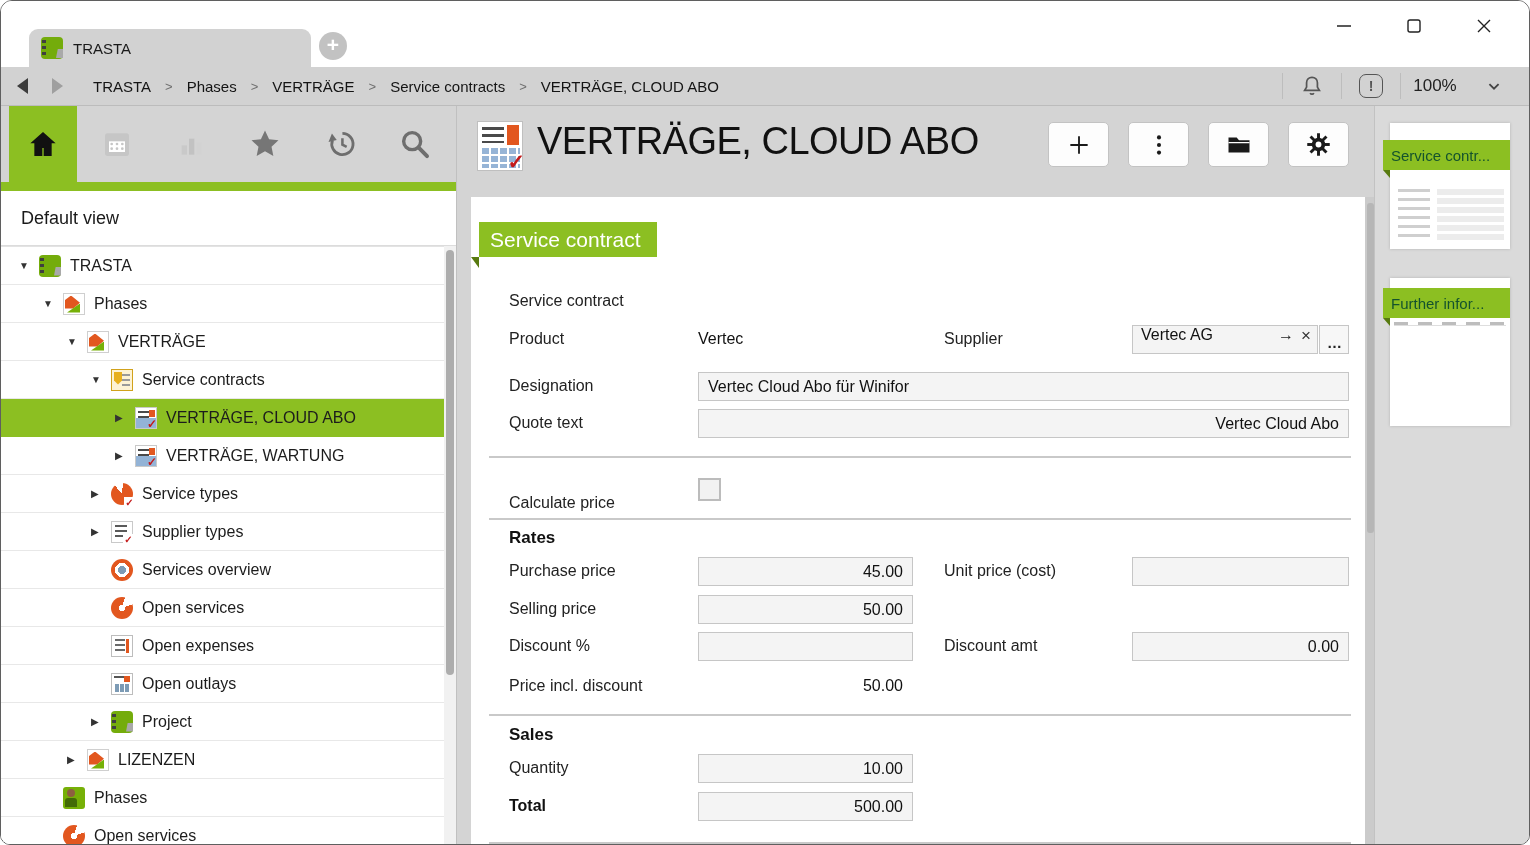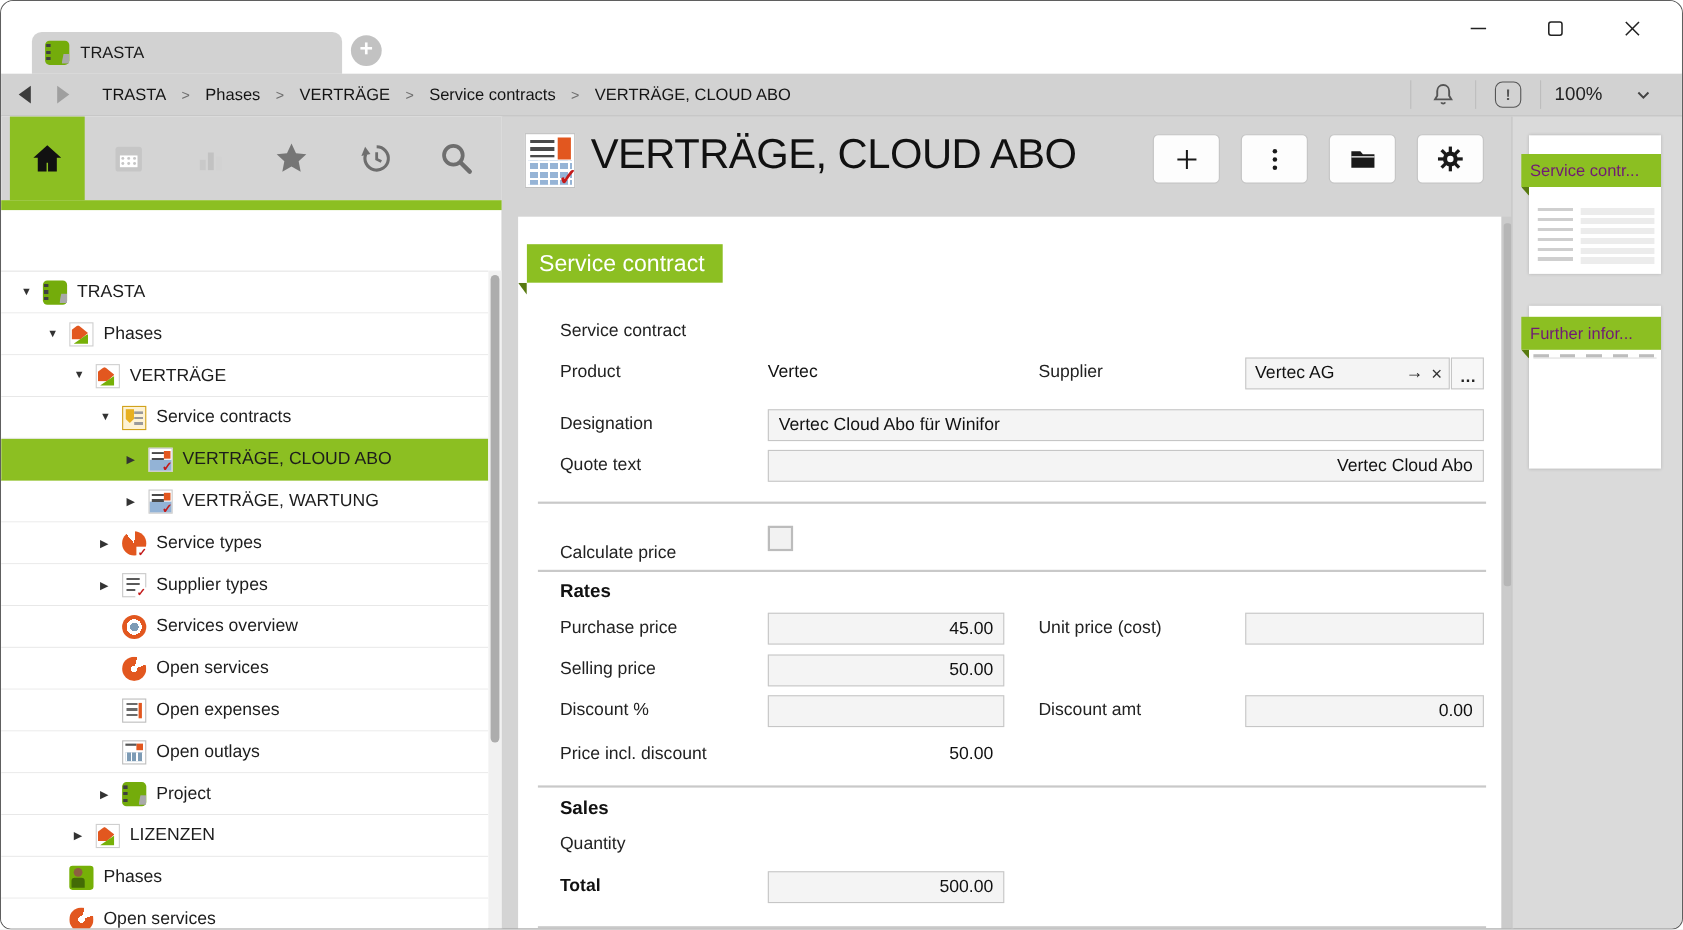--- a/index.html
+++ b/index.html
@@ -128,34 +128,34 @@
   .frm-bold { font-weight:bold; color:#111; }
   .frm-text { position:absolute; height:28px; line-height:28px; font-size:16px; color:#111; }
   .inp { position:absolute; height:29px; background:#f4f4f4; border:1px solid #c6c6c6;
     font-family:"Liberation Sans",sans-serif; font-size:16px; color:#111; padding:0 9px; outline:none; }
   .inp.num { text-align:right; }
   .dropdown { position:absolute; left:227px; width:215px; height:29px; background:#f2f2f2; border:1px solid #ababab;
     display:flex; align-items:center; cursor:default; }
   .dropdown .dd-text { flex:1; padding-left:8px; font-size:16px; color:#111; }
   .dropdown .dd-chev { width:28px; height:100%; border-left:1px solid #b5b5b5; display:flex; align-items:center; justify-content:center; }
   .supplier-wrap { position:absolute; left:661px; top:0; width:217px; height:29px; display:flex; gap:1px; }
-  .supplier-field { flex:1; background:#f4f4f4; border:1px solid #c6c6c6; display:flex; align-items:center; padding:0 6px 0 8px; }
+  .supplier-field { flex:1; background:#f4f4f4; border:1px solid #c6c6c6; display:flex; padding:0 6px 0 8px; }
   .supplier-field .s-text { flex:1; font-size:16px; color:#111; }
   .s-arrow { font-size:16px; color:#222; margin-right:7px; cursor:default; }
   .s-x { font-size:17px; color:#333; cursor:default; }
   .more-btn { width:30px; background:#f7f7f7; border:1px solid #c6c6c6; font-size:15px; font-weight:bold;
     letter-spacing:-1px; color:#222; display:flex; align-items:flex-end; justify-content:center; line-height:20px; cursor:default; }
   .checkbox { position:absolute; left:227px; width:23px; height:23px; background:#f2f2f2; border:2px solid #bcbcbc; cursor:default; }
   .divider { position:absolute; left:18px; width:862px; height:2px; background:#c9c9c9; }
   .sec-head { position:absolute; left:38px; font-size:17px; font-weight:bold; color:#111; }
 
   
   .right-panel { position:absolute; right:0; top:105px; width:155px; bottom:0; background:#dadada; border-left:1px solid #c2c2c2; }
   .thumb-page { position:absolute; left:15px; width:120px; background:#fff; box-shadow:0 0 3px rgba(0,0,0,0.18); }
-  .thumb-banner { position:absolute; left:8px; width:127px; height:30px; background:#8cbf22; color:#701a75;
+  .thumb-banner { position:absolute; left:8px; width:127px; height:30px; background:#8cbf22; color:#14532d;
     font-size:15px; display:flex; align-items:center; padding-left:8px; white-space:nowrap; overflow:hidden; cursor:default; }
   .thumb-fold { position:absolute; left:8px; width:7px; height:8px; background:#587a10; clip-path:polygon(0 0,100% 0,100% 100%); }
   .mini-form { position:absolute; left:6px; right:6px; top:64px; bottom:6px; }
   .mini-form::before { content:""; position:absolute; left:2px; top:2px; width:30%; bottom:2px;
     background:repeating-linear-gradient(to bottom,#cfcfcf 0 3px,transparent 3px 9px); }
   .mini-form::after { content:""; position:absolute; left:38%; right:0; top:2px; bottom:2px;
     background:repeating-linear-gradient(to bottom,#ececec 0 6px,transparent 6px 9px); }
   .mini-header { position:absolute; left:4px; right:4px; top:44px; height:4px;
     background:repeating-linear-gradient(to right,#bdbdbd 0 14px,transparent 14px 24px); border-bottom:1px solid #dedede; }
 </style>
@@ -264,20 +264,23 @@
           </svg>
       </div>
       <div class="tool-slot" style="left:380px">
         <svg width="34" height="34" viewBox="0 0 24 24">
             <circle cx="10" cy="10" r="6" fill="none" stroke="#6e6e6e" stroke-width="2.4"></circle>
             <line x1="14.6" y1="14.6" x2="20.5" y2="20.5" stroke="#6e6e6e" stroke-width="2.8" stroke-linecap="round"></line>
           </svg>
       </div>
     </div>
     <div class="green-bar"></div>
+    <div class="view-header">
+      <span>Default view</span>
+    </div>
     <div class="tree" id="tree">
         <div class="tree-row">
           <span class="indent" style="width: 18px;"></span>
           <span class="expander">▼</span>
           <span class="ticon icon-notebook"></span>
           <span class="tlabel">TRASTA</span>
         </div>
         <div class="tree-row">
           <span class="indent" style="width: 42px;"></span>
           <span class="expander">▼</span>
@@ -460,20 +463,21 @@
       <input class="inp num" style="left: 227px; top: 435px; width: 215px;" value="">
       <div class="frm-label2" style="top:435px">Discount amt</div>
       <input class="inp num" style="left: 661px; top: 435px; width: 217px;" value="0.00">
       <div class="frm-label" style="top:475px">Price incl. discount</div>
       <div class="frm-text" style="left:227px; top:475px; width:215px; text-align:right; padding-right:10px">50.00</div>
 
       <div class="divider" style="top:517px"></div>
 
       <div class="sec-head" style="top:528px">Sales</div>
       <div class="frm-label" style="top:557px">Quantity</div>
+      <input class="inp num" style="left: 227px; top: 557px; width: 215px;" value="10.00">
       <div class="frm-label frm-bold" style="top:595px">Total</div>
       <input class="inp num" style="left: 227px; top: 595px; width: 215px;" value="500.00">
 
       <div class="divider" style="top:645px"></div>
     </div>
 
     <div class="main-scrollbar">
         <div class="thumb"></div>
       </div>
   </div>

